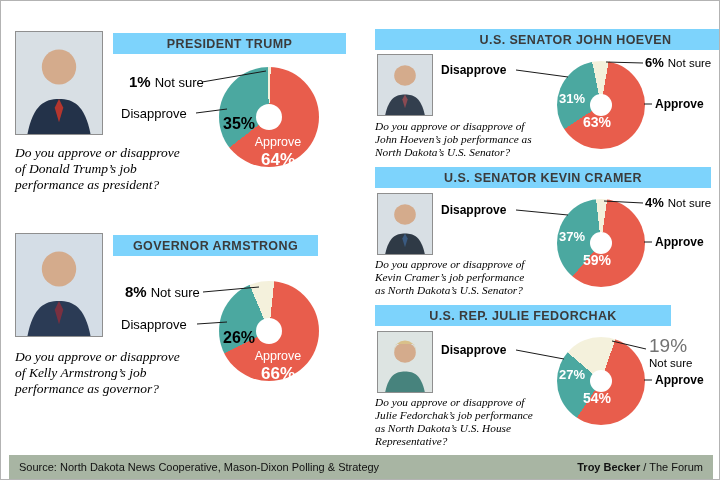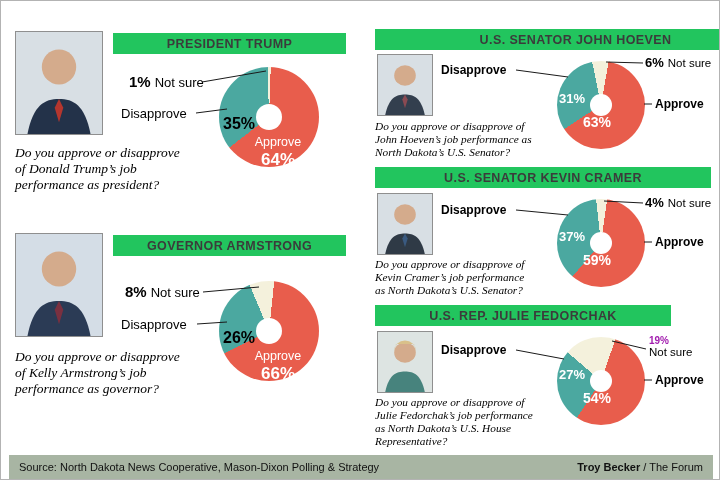--- a/index.html
+++ b/index.html
@@ -1,31 +1,31 @@
 <!DOCTYPE html>
 <html><head>
 <meta charset="utf-8">
 <style>
   html,body{margin:0;padding:0;background:#e8e8e8;}
   .canvas{position:relative;width:720px;height:480px;background:#ffffff;border:1px solid #b3b3b3;
           box-sizing:border-box;font-family:"Liberation Sans",sans-serif;overflow:hidden;}
-  .hdr{position:absolute;height:21px;background:#22c55e;color:#3b3b3b;font-weight:bold;font-size:12.5px;
+  .hdr{position:absolute;height:21px;background:#7dd3fc;color:#3b3b3b;font-weight:bold;font-size:12.5px;
        letter-spacing:.4px;display:flex;align-items:center;justify-content:center;z-index:2;}
   .photo{position:absolute;border:1px solid #8f8f8f;background:#d8dfe4;box-sizing:border-box;z-index:2;}
   .photo svg{display:block;width:100%;height:100%;}
   .pie{position:absolute;border-radius:50%;z-index:1;}
   .hole{position:absolute;left:50%;top:50%;transform:translate(-50%,-50%);background:#fff;border-radius:50%;}
   .lines{position:absolute;left:0;top:0;z-index:3;pointer-events:none;}
   .word{position:absolute;font-size:13px;color:#000;z-index:4;white-space:nowrap;}
   .word-sm{position:absolute;font-size:12px;font-weight:bold;color:#000;z-index:4;white-space:nowrap;}
   .ns-row{position:absolute;display:flex;align-items:baseline;gap:4px;z-index:4;white-space:nowrap;}
   .ns-row b{font-size:15px;color:#000;} .ns-row span{font-size:13px;color:#000;}
   .ns-sm b{font-size:13px;} .ns-sm span{font-size:11.5px;}
   .ns-stack{position:absolute;z-index:4;white-space:nowrap;}
-  .ns-stack .n{font-size:10px;font-weight:bold;color:#a21caf;}
+  .ns-stack .n{font-size:19px;font-weight:normal;color:#737373;}
   .ns-stack .w{font-size:11.5px;color:#000;}
   .big-num{position:absolute;font-size:16px;font-weight:bold;color:#000;z-index:4;}
   .pct-on{position:absolute;color:#fff;font-weight:bold;z-index:4;white-space:nowrap;}
   .approve-blk{position:absolute;text-align:center;color:#fff;z-index:4;}
   .approve-blk .w{font-size:12.5px;} .approve-blk .n{font-size:17px;font-weight:bold;margin-top:1px;}
   .q{position:absolute;font-family:"Liberation Serif",serif;font-style:italic;color:#000;z-index:2;}
   .q-big{font-size:13.5px;line-height:1.2;}
   .q-sm{font-size:11.3px;line-height:1.14;}
   .note{position:absolute;font-size:11px;color:#000;z-index:2;white-space:nowrap;}
   .band{position:absolute;background:#a8b5a3;display:flex;align-items:center;justify-content:space-between;
@@ -64,21 +64,21 @@
   <div class="q q-big" style="left:14px;top:144px;width:170px">Do you approve or disapprove of Donald Trump’s job performance as president?</div>
 
   <div class="photo" style="left:14px;top:232px;width:88px;height:104px">
     <svg viewBox="0 0 60 70" preserveAspectRatio="none">
       <rect width="60" height="70" fill="#d4dde6"></rect>
       <circle cx="30" cy="24" r="12" fill="#d4ab8c"></circle>
       <path d="M8 70 C12 50 20 46 30 46 C40 46 48 50 52 70 Z" fill="#2b3b55"></path>
       <path d="M30 46 L33 52 L30 62 L27 52 Z" fill="#7a3040"></path>
     </svg>
   </div>
-  <div class="hdr" style="left:112px;top:234px;width:233px">
+  <div class="hdr" style="left:112px;top:234px;width:205px">
     <span>GOVERNOR ARMSTRONG</span>
   </div>
   <div class="pie" style="left: 218px; top: 280px; width: 100px; height: 100px; background: conic-gradient(from 6deg, rgb(232, 93, 76) 0%, rgb(232, 93, 76) 66%, rgb(75, 168, 160) 66%, rgb(75, 168, 160) 92%, rgb(244, 241, 220) 92%, rgb(244, 241, 220) 100%);">
     <div class="hole" style="width:26px;height:26px"></div>
   </div>
   <div class="ns-row" style="left:124px;top:282px">
     <b>8%</b>
     <span>Not sure</span>
   </div>
   <div class="word" style="left:120px;top:316px">Disapprove</div>

